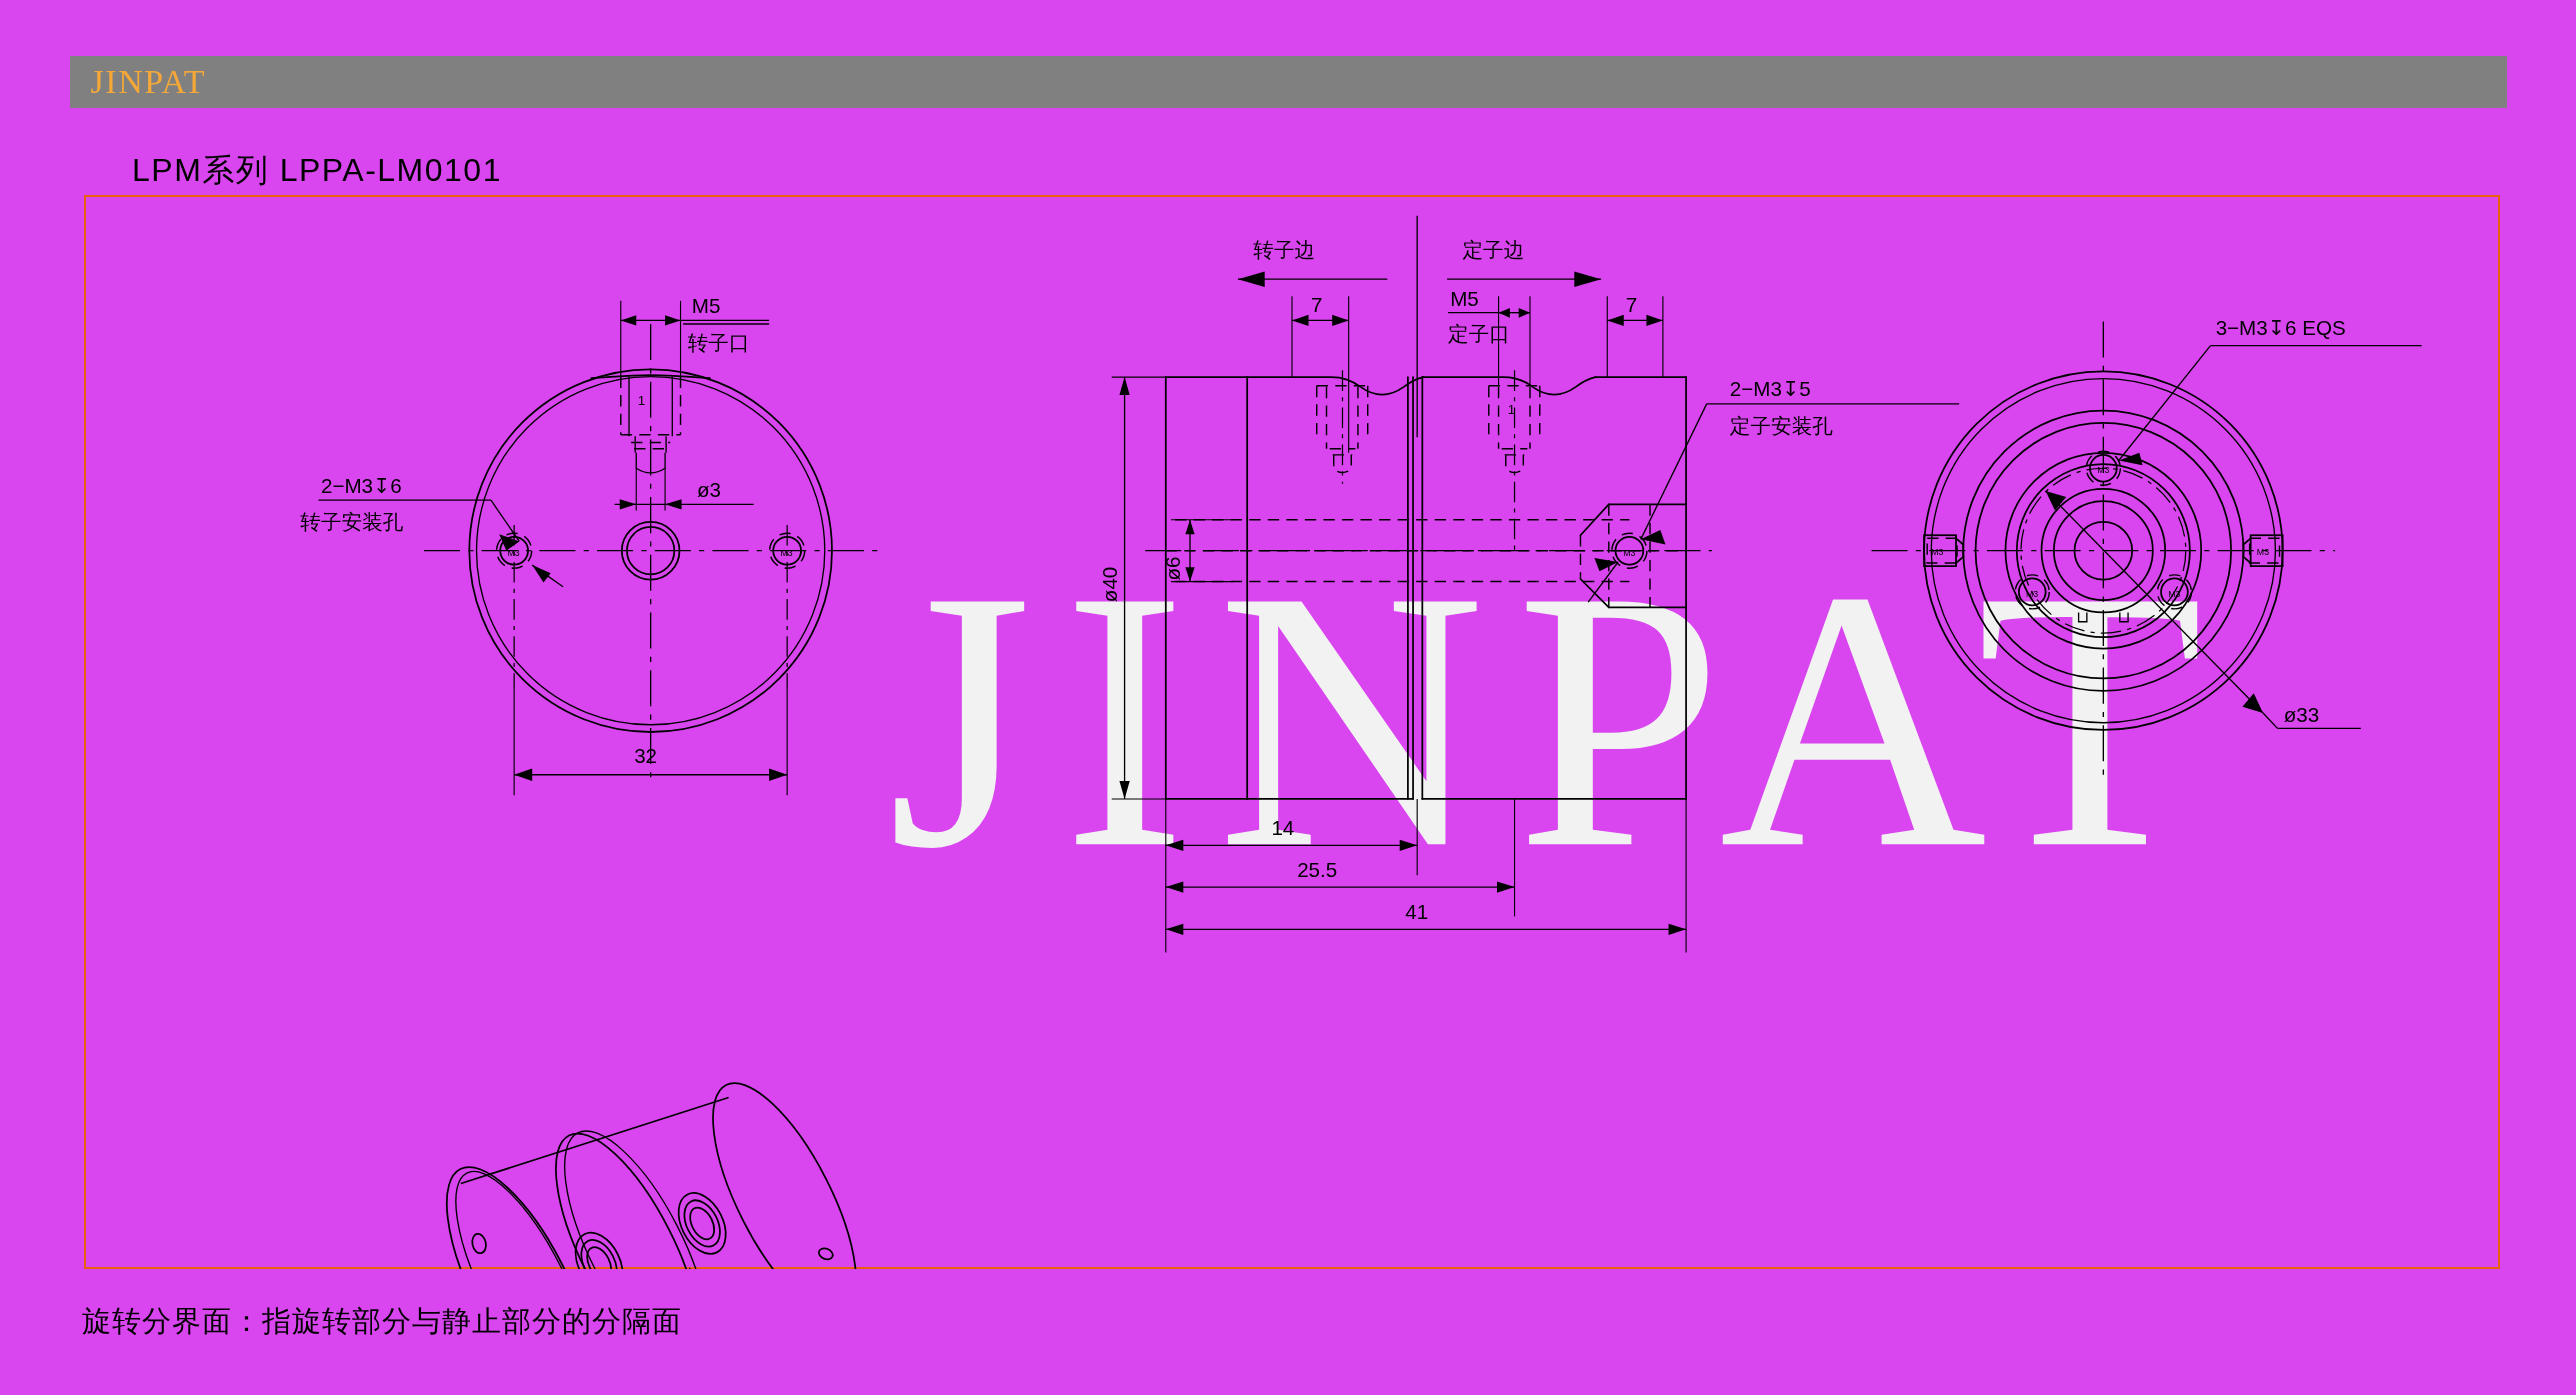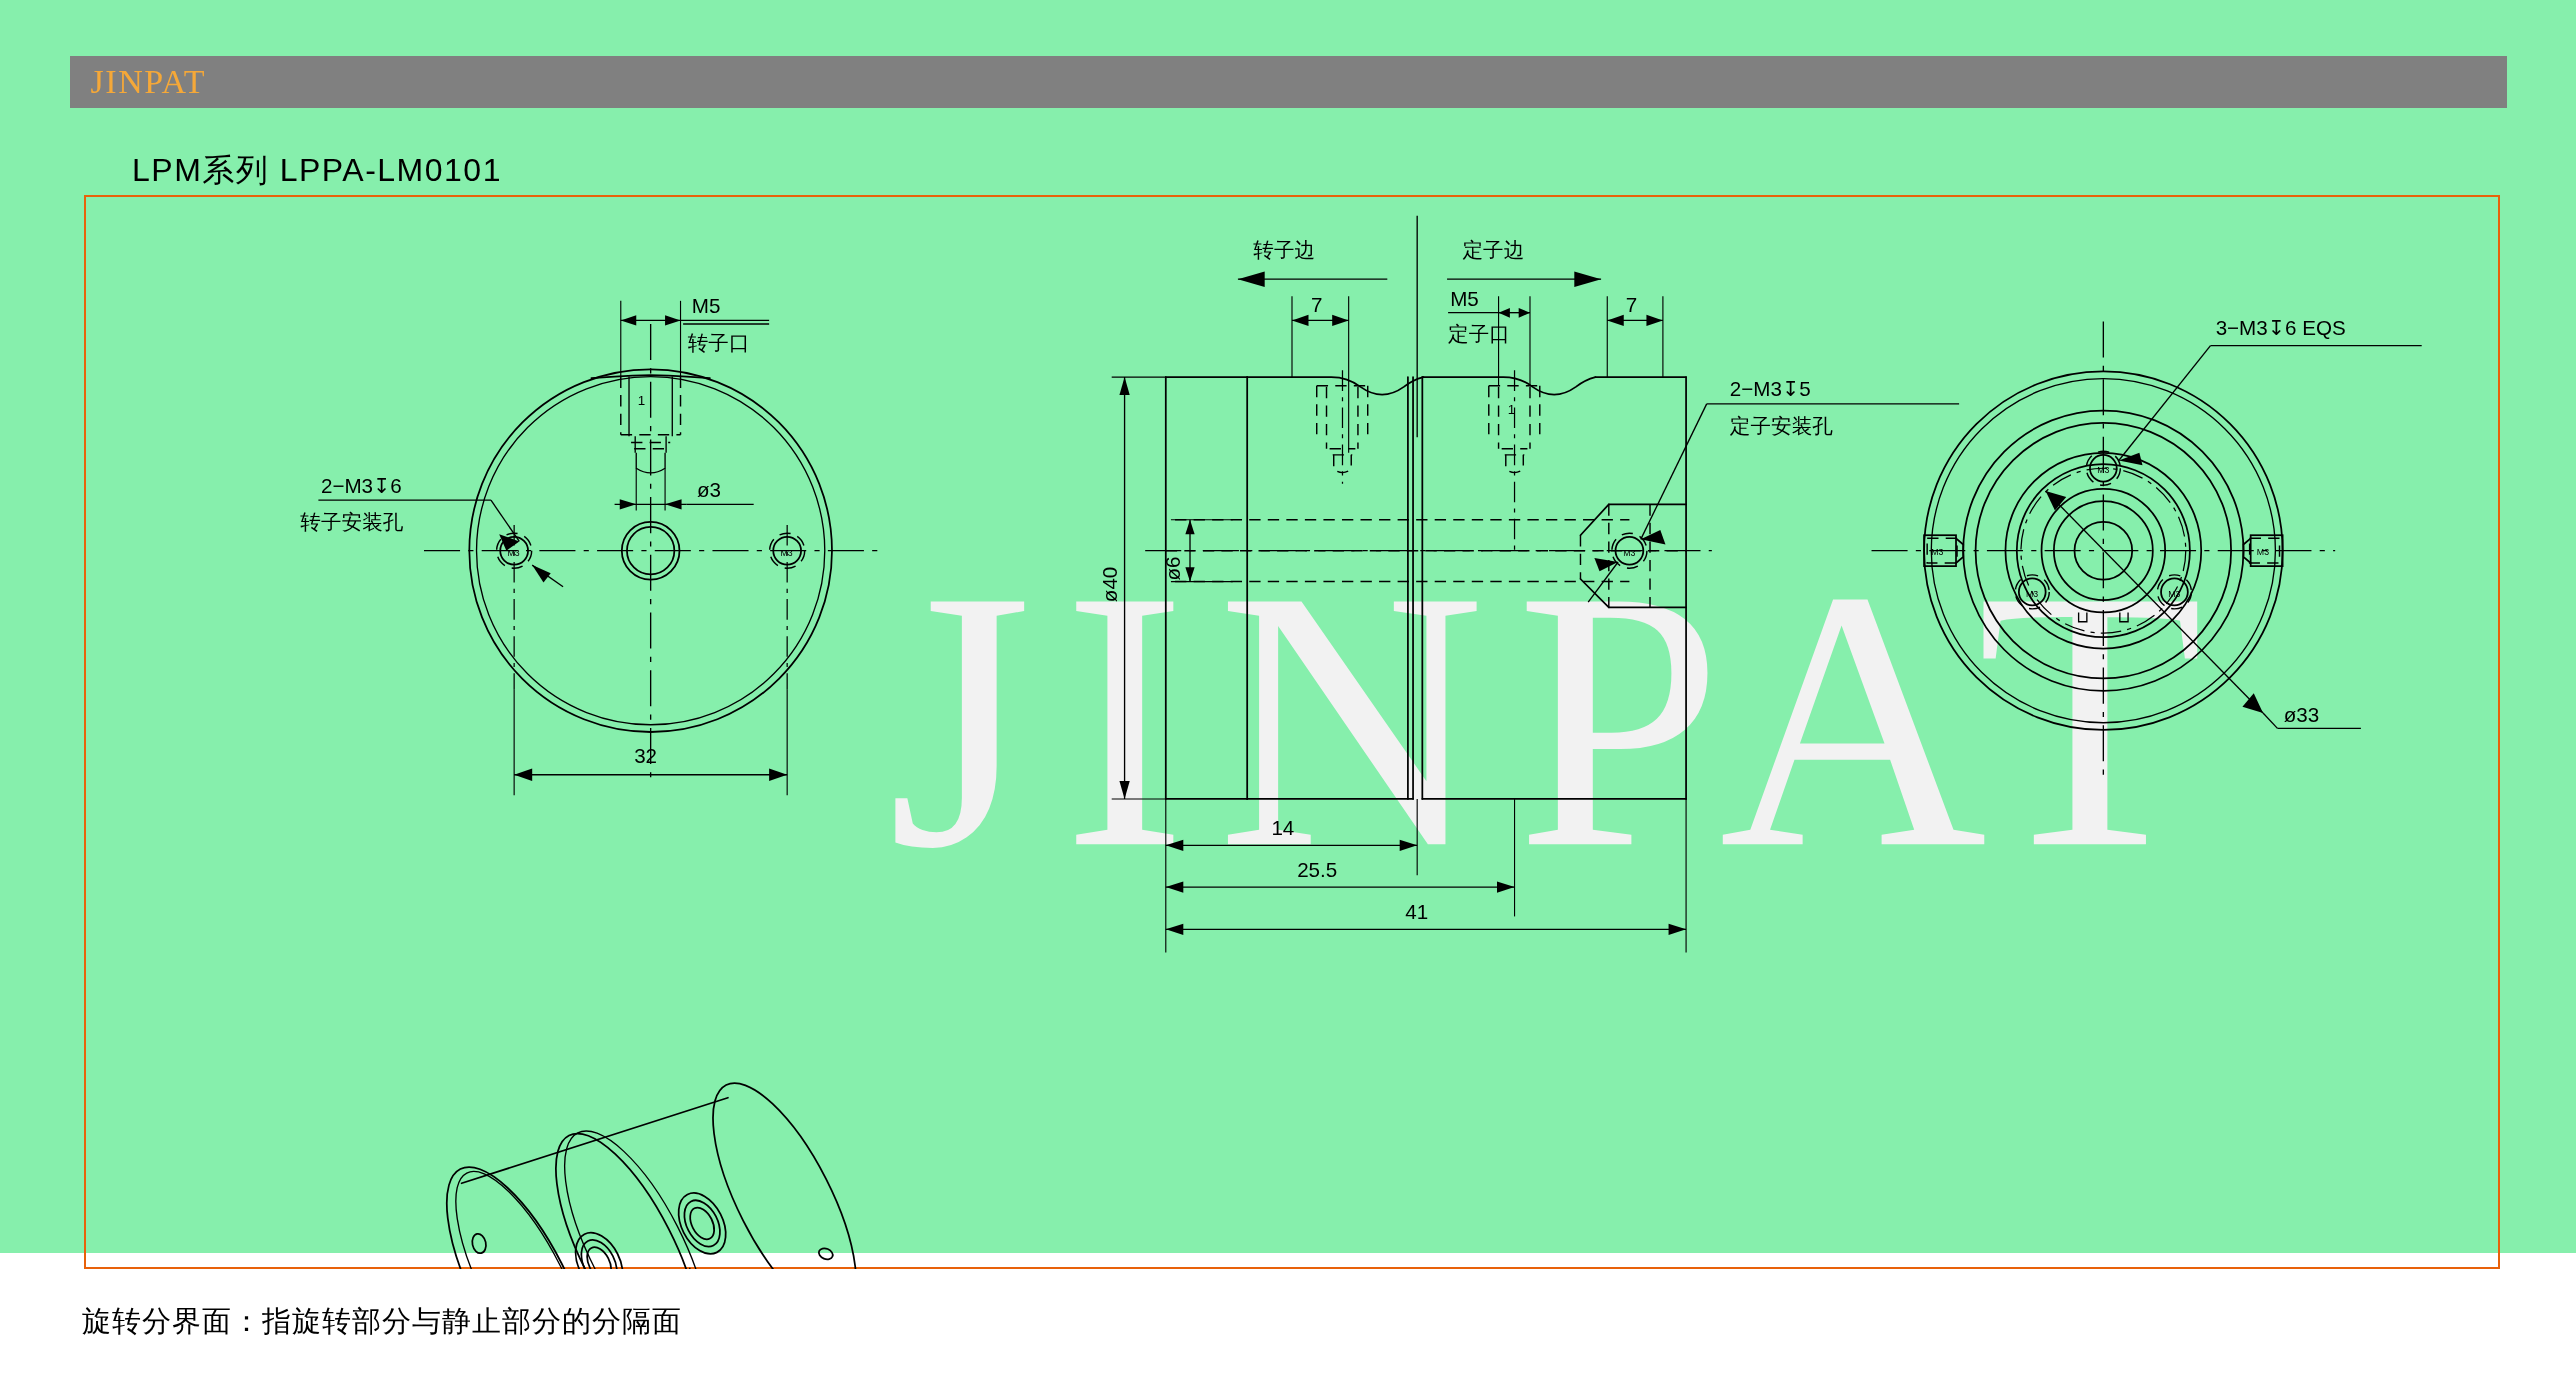--- a/index.html
+++ b/index.html
@@ -1,18 +1,18 @@
 <!DOCTYPE html>
 <html style="font-size:8.2px"><head>
 <meta charset="utf-8">
 <title>JINPAT LPM Series LPPA-LM0101 Drawing</title>
 <style>
   html,body{margin:0;padding:0;background:#ffffff;}
   body{width:2576px;height:1395px;font-family:"Liberation Sans",sans-serif;overflow:hidden;}
-  #page{position:relative;width:2576px;height:1253px;background:#86efac;text-align:right;}
+  #page{position:relative;width:2576px;height:1395px;background:#d946ef;text-align:right;}
 
   
   .header-bar{
     position:absolute;left:70px;top:56px;width:2437px;height:52px;
     background:#808080;display:flex;align-items:center;
   }
   .brand{
     font-family:"Liberation Serif",serif;
     font-size:34px;color:#F5A838;letter-spacing:1.5px;
     margin-left:20.6px;line-height:1;

